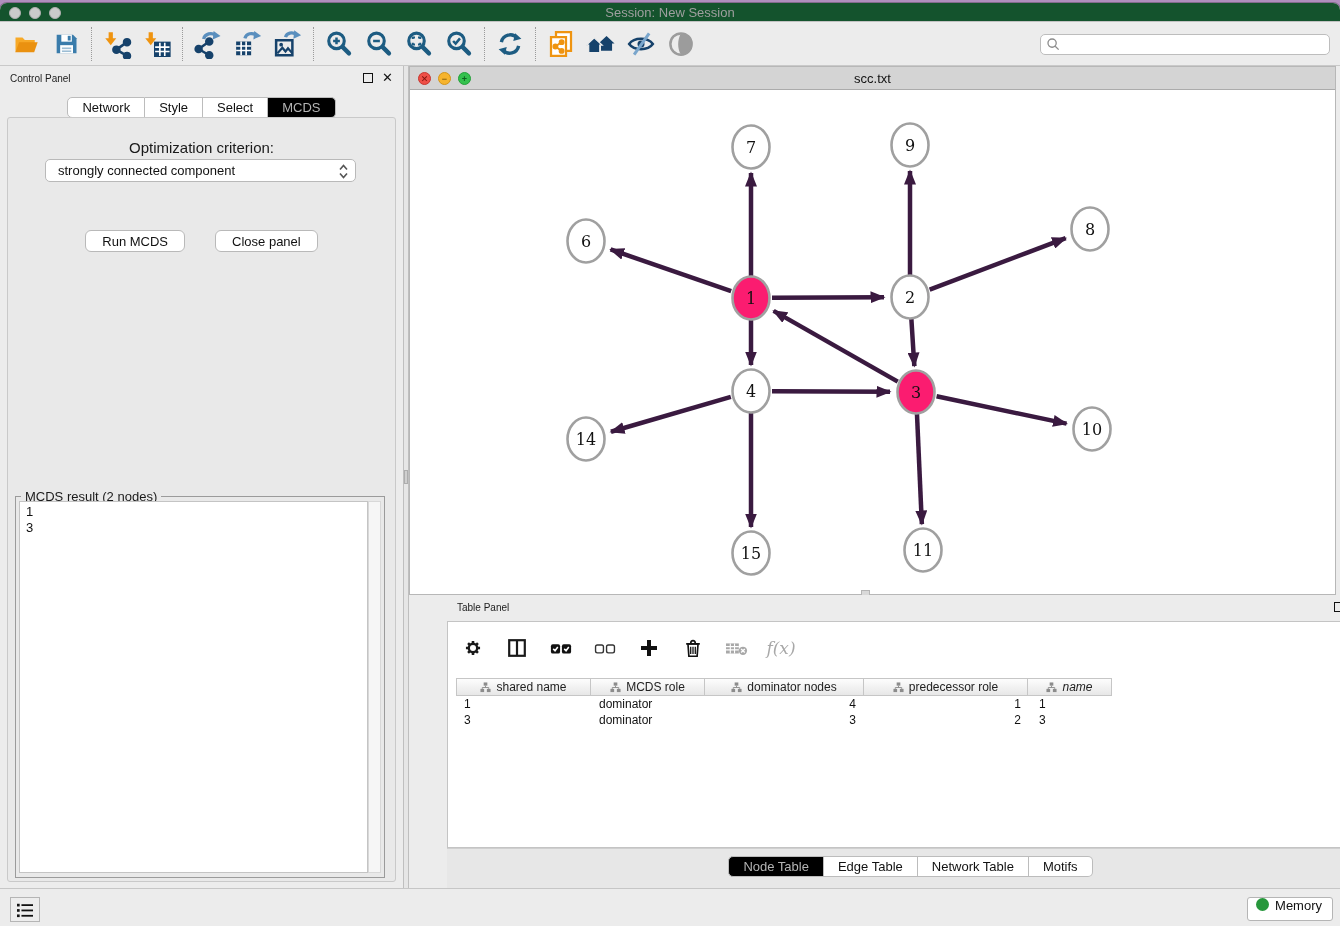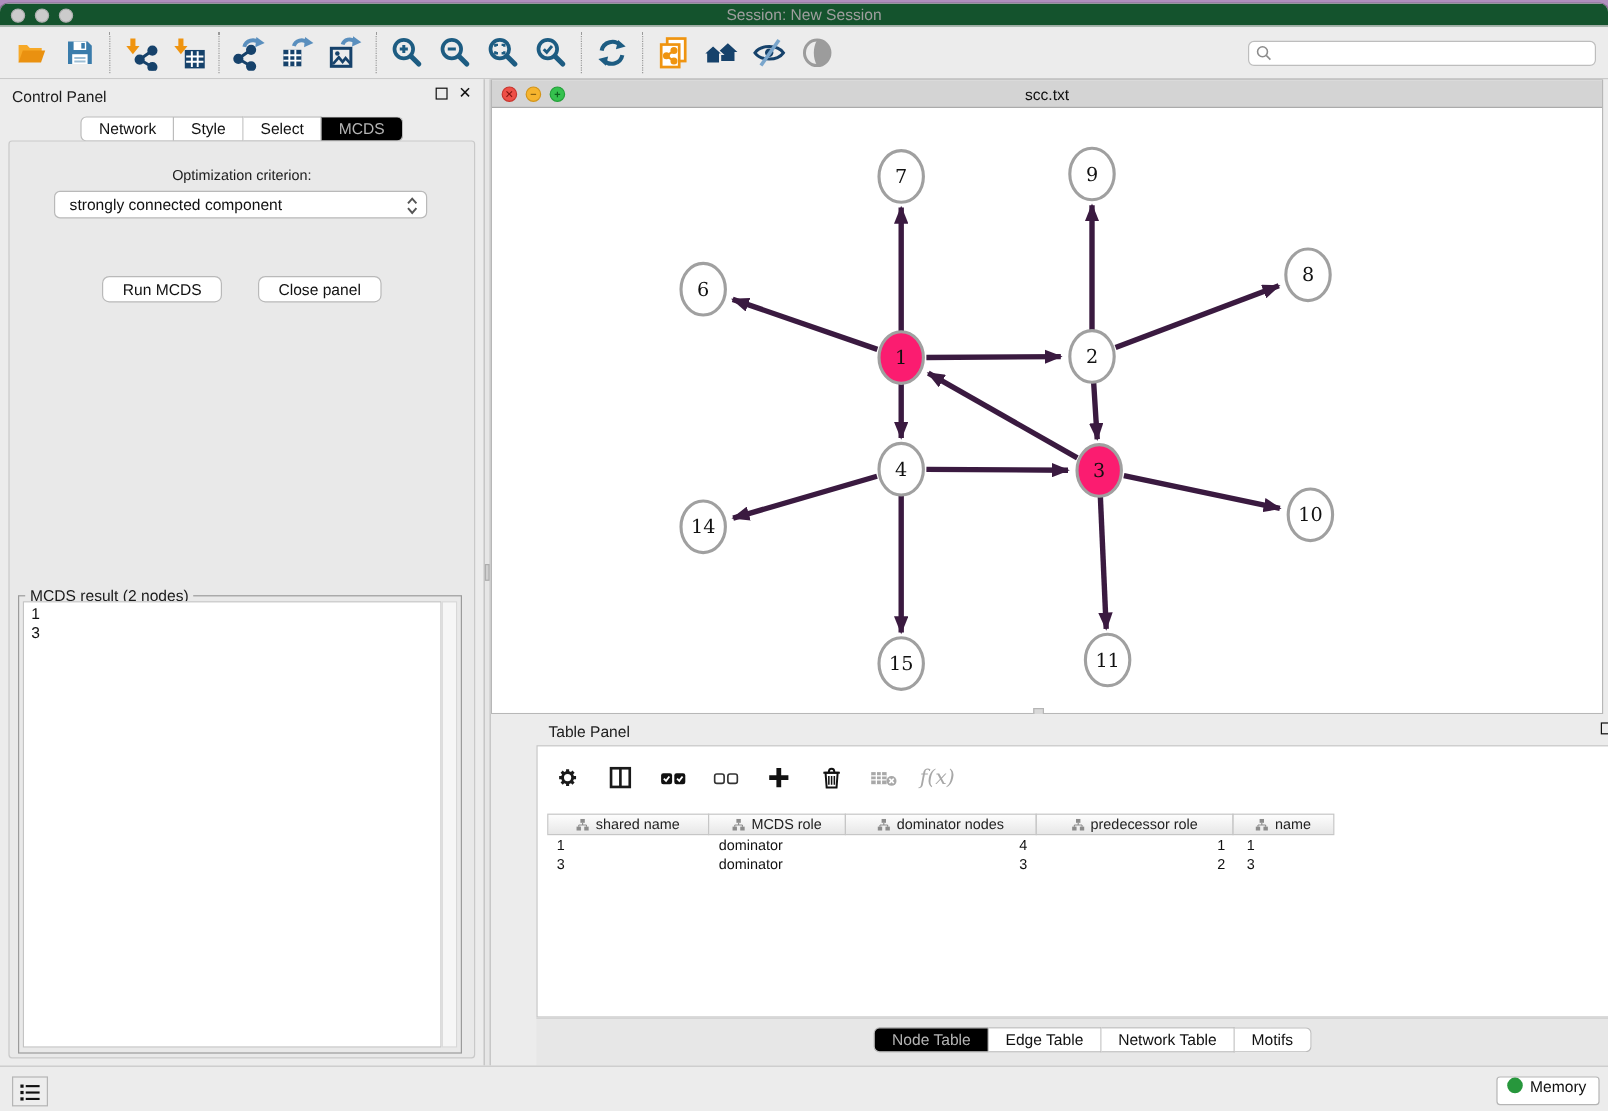--- a/index.html
+++ b/index.html
@@ -22,36 +22,36 @@
           background:transparent; border:none; }
   .tsep { width:1px; height:34px; border-left:1px dotted #9a9a9a; margin:0 5px; }
   .searchwrap { position:absolute; right:10px; top:11px; width:290px; height:21px; background:#fff;
                 border:1px solid #bdbdbd; border-radius:5px; display:flex; align-items:center; }
   .searchwrap svg { margin-left:5px; }
   .searchwrap input { border:none; outline:none; flex:1; height:17px; font-size:12px; background:transparent; }
 
   
   .control-panel { position:absolute; left:0; top:63px; width:403px; height:822px; background:#ececec; }
   .panel-hdr { position:relative; height:28px; }
-  .panel-hdr .ph-title { position:absolute; left:10px; top:7px; font-size:13px; color:#1c1c1c; }
+  .panel-hdr .ph-title { position:absolute; left:10px; top:7px; font-size:10px; color:#1c1c1c; }
   .ph-icons { position:absolute; right:10px; top:7px; display:flex; gap:9px; align-items:center; }
   .ic-float { width:10px; height:10px; border:1.6px solid #111; display:inline-block; }
   .ic-close { font-size:13px; font-weight:bold; color:#111; line-height:10px; }
 
   .seg { display:flex; justify-content:center; }
   .seg-row { position:absolute; left:0; right:0; top:31px; display:flex; justify-content:center; }
   .seg-tab { height:21px; line-height:20px; padding:0 14px; font-size:13px; color:#111; background:#fff;
              border:1px solid #bcbcbc; border-left:none; }
   .seg-tab:first-child { border-left:1px solid #bcbcbc; border-radius:5px 0 0 5px; }
   .seg-tab:last-child { border-radius:0 5px 5px 0; }
   .seg-tab.active { background:#000000; color:#b4b4b4; }
 
   .cp-content { position:absolute; left:7px; right:7px; top:51px; bottom:6px; background:#e9e9e9;
                 border:1px solid #c9c9c9; border-radius:3px; }
-  .opt-label { position:absolute; left:0; right:0; top:21px; text-align:center; font-size:12px; color:#1a1a1a; }
+  .opt-label { position:absolute; left:0; right:0; top:21px; text-align:center; font-size:15px; color:#1a1a1a; }
   .combo { position:absolute; left:37px; width:311px; top:41px; height:23px; background:#fff;
            border:1px solid #b9b9b9; border-radius:5px; display:flex; align-items:center; padding:0 22px 0 12px;
            font-size:13px; color:#111; }
   .combo .stepper { position:absolute; right:6px; top:3px; }
   .btn-row { position:absolute; left:0; right:0; top:74px; display:flex; justify-content:center; gap:30px;margin-top:38px; }
   .aq-btn { height:22px; padding:0 16px; font-size:13px; color:#111; background:#fff;
             border:1px solid #b9b9b9; border-radius:6px; font-family:inherit; }
 
   .result-box { position:absolute; left:7px; right:10px; top:378px; height:382px;
                 border:1px solid #9b9b9b; background:#e9e9e9; }
@@ -470,21 +470,21 @@
             </div>
             <div class="th" style="width: 165px;">
               <svg width="11" height="11" viewBox="0 0 12 12">
                 <rect x="4" y="0.5" width="4" height="3.5" fill="#8c8c8c"></rect>
                 <path d="M6 4 v2 M2.5 6 h7 M2.5 6 v1.5 M9.5 6 v1.5" stroke="#8c8c8c" stroke-width="1" fill="none"></path>
                 <rect x="0.5" y="7.5" width="4" height="3.5" fill="#8c8c8c"></rect>
                 <rect x="7.5" y="7.5" width="4" height="3.5" fill="#8c8c8c"></rect>
               </svg>
               <span>predecessor role</span>
             </div>
-            <div class="th" style="width: 85px;">
+            <div class="th" style="width: 85px; font-style: italic;">
               <svg width="11" height="11" viewBox="0 0 12 12">
                 <rect x="4" y="0.5" width="4" height="3.5" fill="#8c8c8c"></rect>
                 <path d="M6 4 v2 M2.5 6 h7 M2.5 6 v1.5 M9.5 6 v1.5" stroke="#8c8c8c" stroke-width="1" fill="none"></path>
                 <rect x="0.5" y="7.5" width="4" height="3.5" fill="#8c8c8c"></rect>
                 <rect x="7.5" y="7.5" width="4" height="3.5" fill="#8c8c8c"></rect>
               </svg>
               <span>name</span>
             </div>
           </div>
       <div class="tbl-rows" id="tbl-rows">

